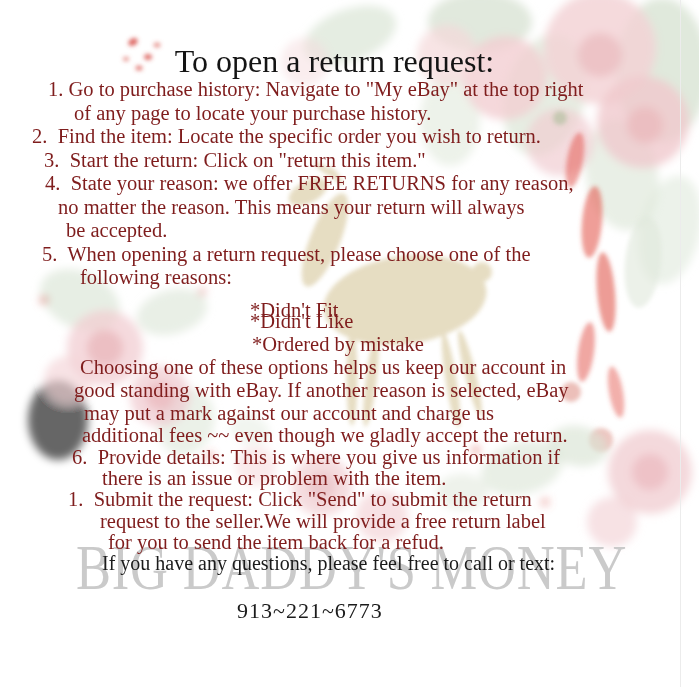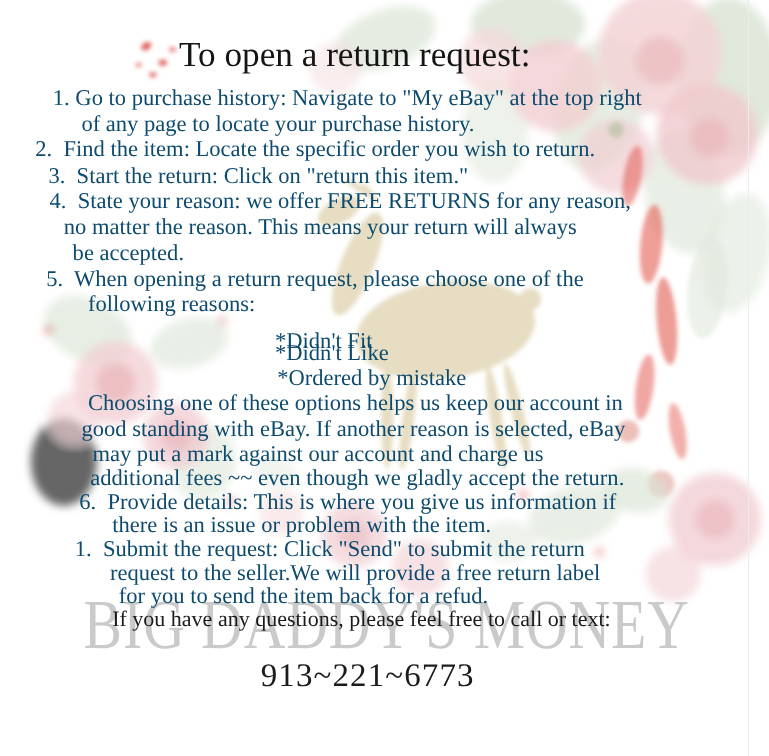--- a/index.html
+++ b/index.html
@@ -6,41 +6,41 @@
   .canvas{
     position:relative;width:699px;height:687px;overflow:hidden;
     background:#ffffff;
     font-family:"Liberation Serif","DejaVu Serif",serif;
     color:#1b1b1b;
   }
   svg.bg{position:absolute;top:0;left:0;width:699px;height:687px;}
   .seam{position:absolute;top:0;left:680px;width:1px;height:687px;background:#ececec;}
 
   .title{
-    position:absolute;top:31px;left:0;width:645px;margin:0;
+    position:absolute;top:31px;left:0;width:645px;margin:12px;
     text-align:center;font-size:32px;font-weight:400;color:#141414;
     letter-spacing:0px;white-space:pre;
   }
   .ln{
-    position:absolute;font-size:20.5px;line-height:1;white-space:pre;color:#0c4a6e;
+    position:absolute;font-size:20.5px;line-height:1;white-space:pre;color:#7f1d1d;
   }
   .wm-brand{
     position:absolute;top:536px;left:76px;font-size:64px;line-height:1;
     color:#c5c5c5;white-space:pre;letter-spacing:1px;
     transform:scaleX(0.82);transform-origin:left top;opacity:0.9;
   }
   .wm-since{
     position:absolute;top:610px;left:233px;font-size:40px;line-height:1;
     color:#cfcfcf;white-space:pre;letter-spacing:5px;opacity:0.95;
   }
   .footer-note{
     position:absolute;top:553px;left:102px;font-size:20px;line-height:1;white-space:pre;
   }
   .footer-phone{
-    position:absolute;top:600px;left:237px;font-size:30px;line-height:1;white-space:pre;letter-spacing:1px;
+    position:absolute;top:600px;left:237px;font-size:22px;line-height:1;white-space:pre;letter-spacing:1px;
   }
 </style>
 </head>
 <body>
 
 <div class="canvas">
 
   <svg class="bg" viewBox="0 0 699 687" xmlns="http://www.w3.org/2000/svg">
     <defs>
       <filter id="soft" x="-40%" y="-40%" width="180%" height="180%">

